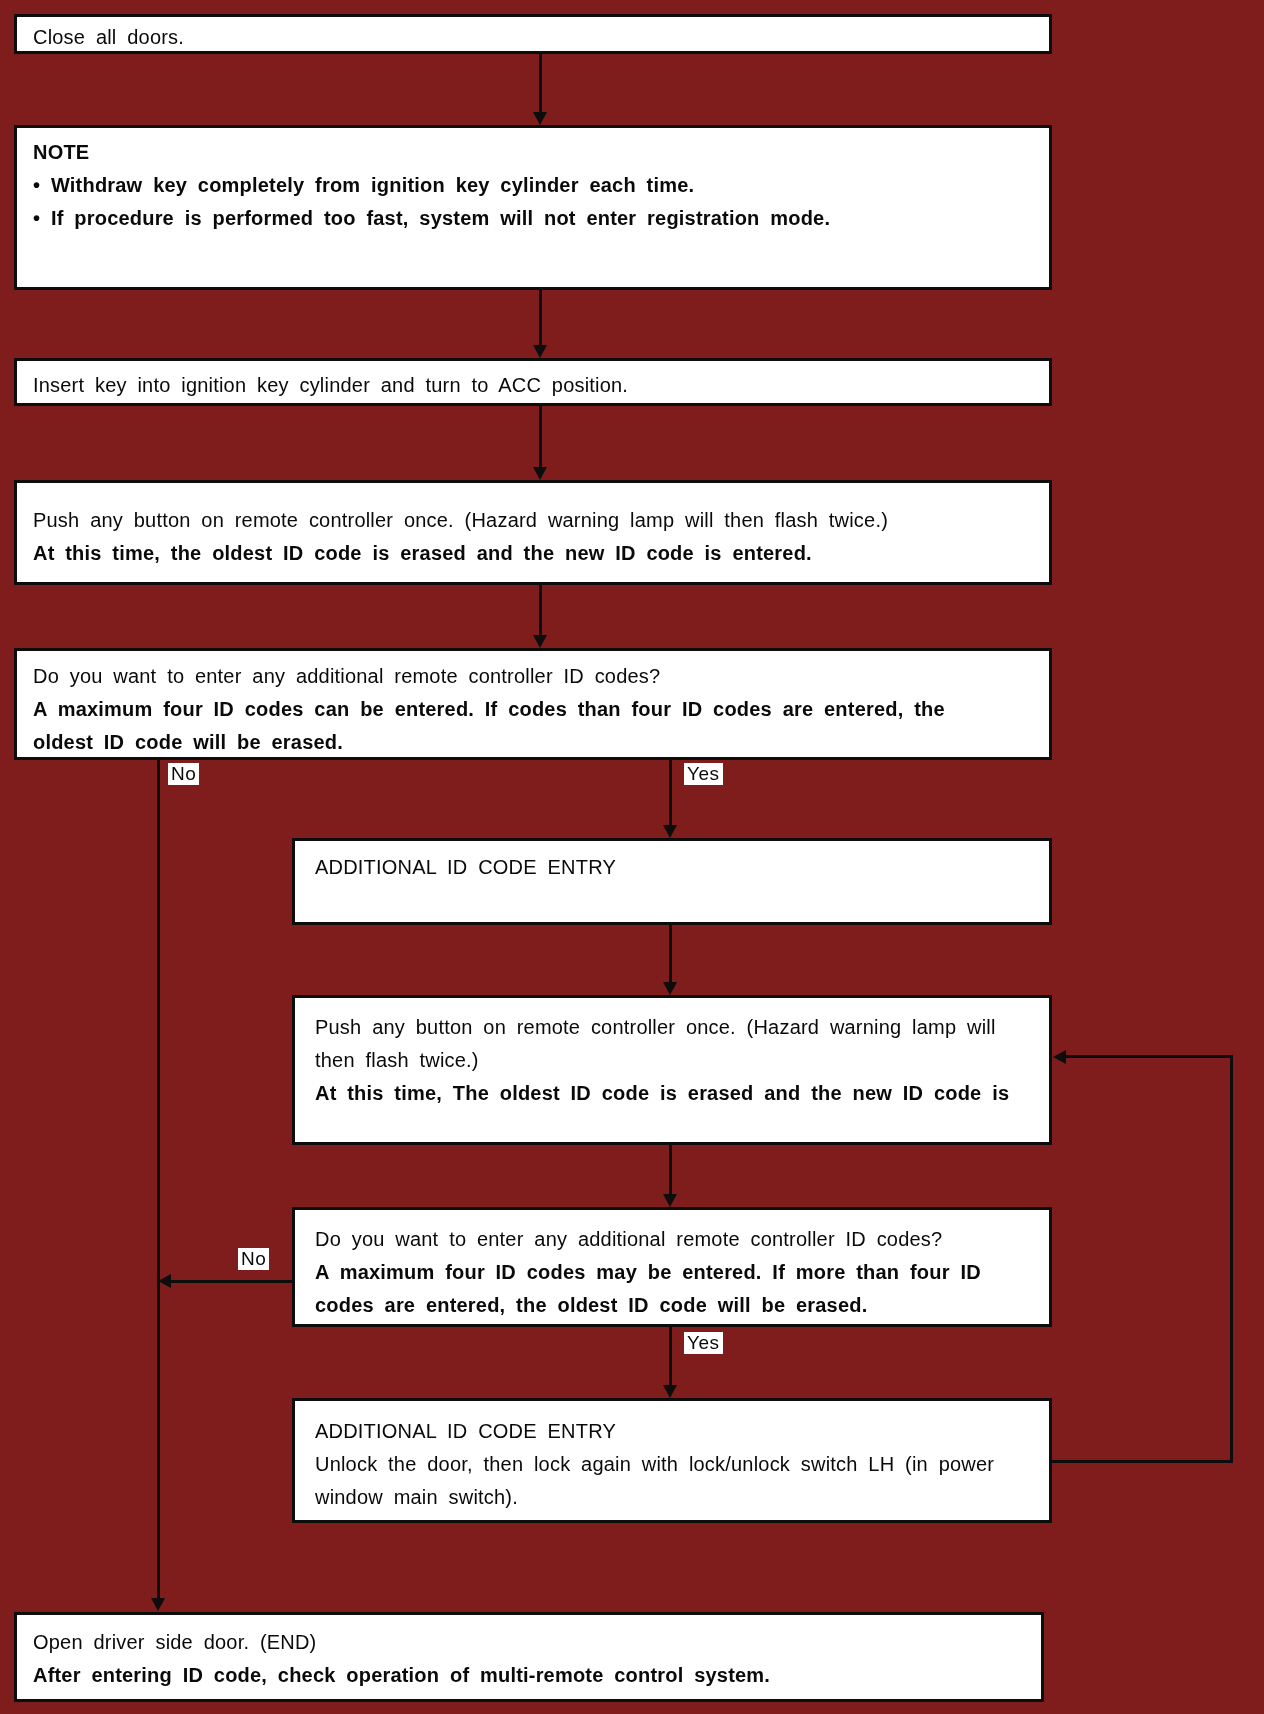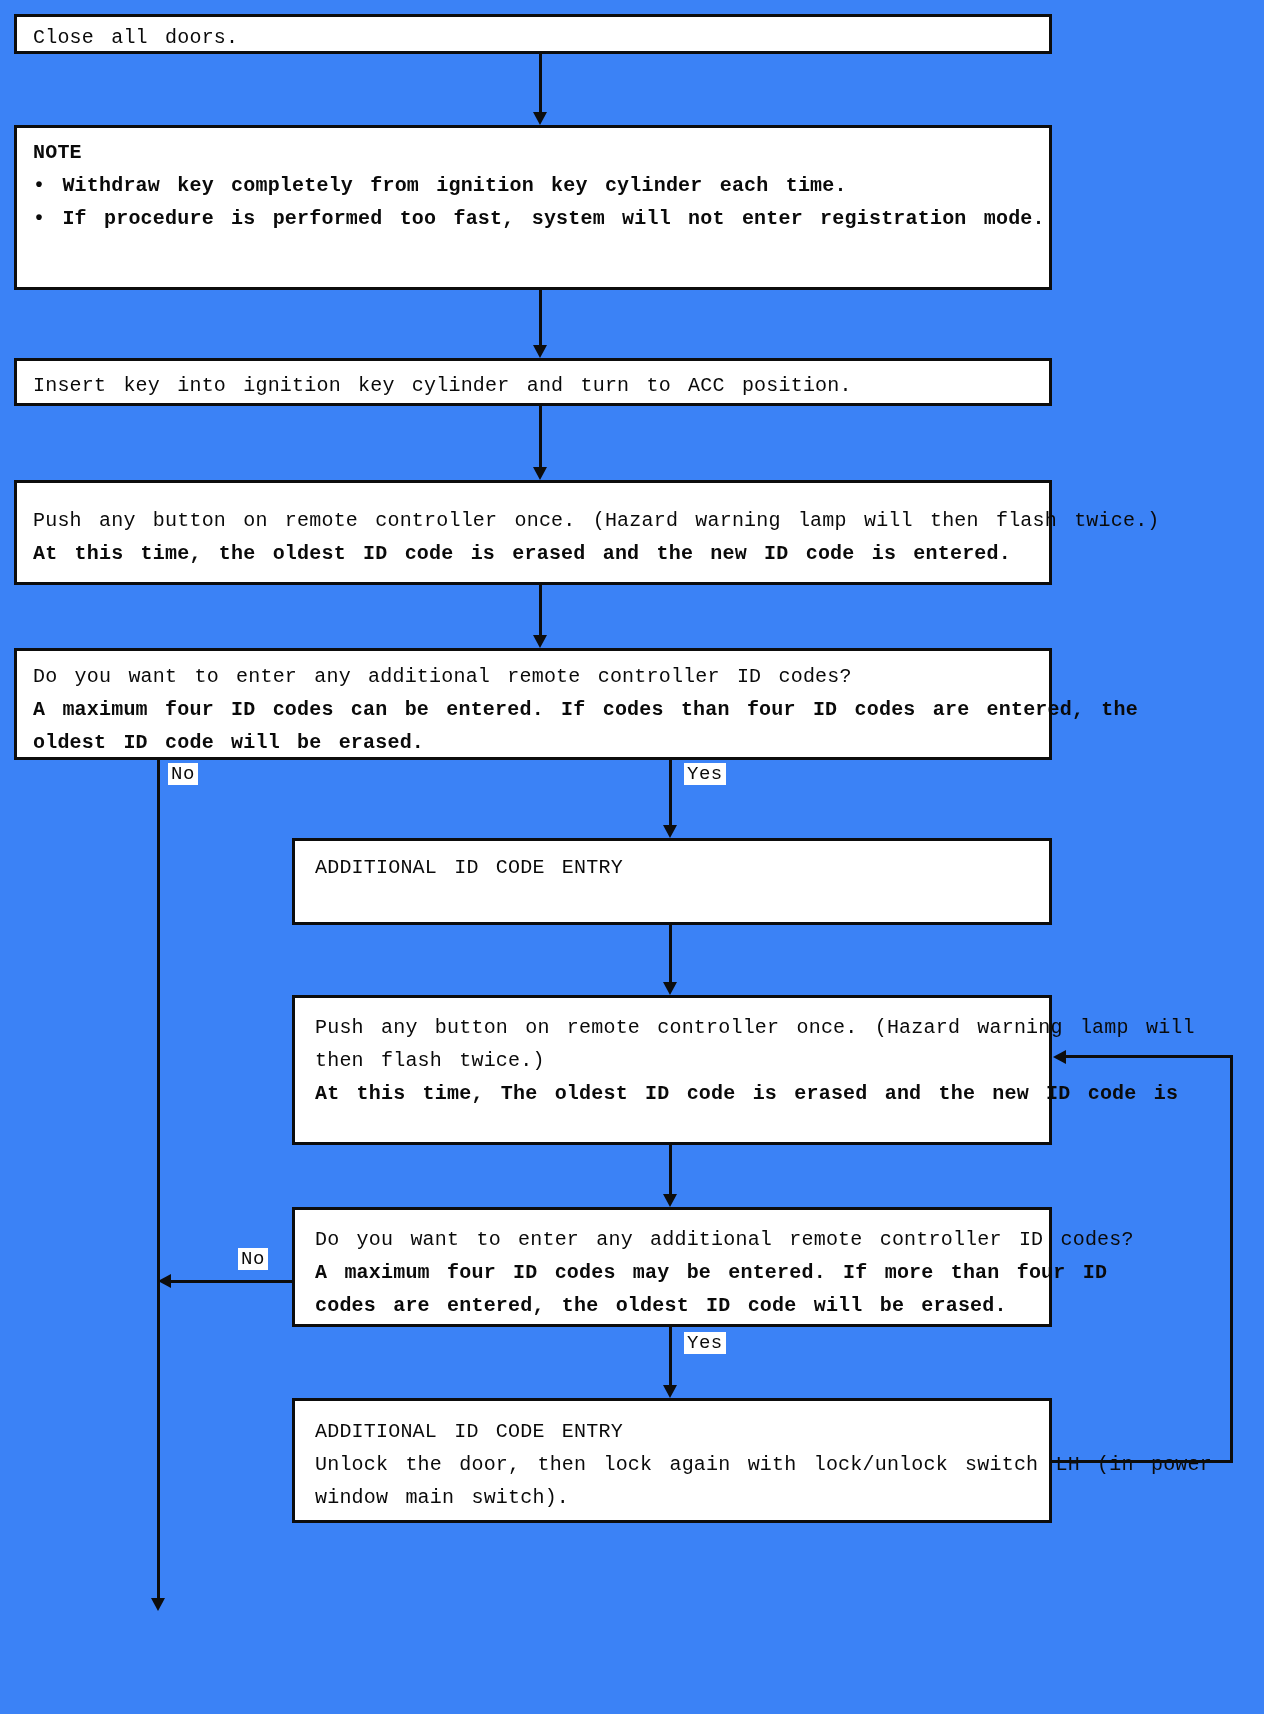--- a/index.html
+++ b/index.html
@@ -1,20 +1,20 @@
 <!DOCTYPE html>
 <html><head>
 <meta charset="utf-8">
 <style>
   html,body{margin:0;padding:0;background:#ffffff;}
   #page{
     position:relative;
     width:1264px;height:1714px;
-    background:#3b82f6;
-    font-family:Liberation Mono, monospace;
+    background:#7f1d1d;
+    font-family:Liberation Sans, sans-serif;
     color:#0a0a0a;
     overflow:hidden;
   }
   .box{
     position:absolute;
     background:#ffffff;
     border:3px solid #0d0d0d;
     box-sizing:border-box;
     font-size:20px;
     line-height:33px;
@@ -131,14 +131,18 @@
     <div class="line">ADDITIONAL ID CODE ENTRY</div>
     <div class="line">Unlock the door, then lock again with lock/unlock switch LH (in power</div>
     <div class="line">window main switch).</div>
   </div>
 
   <div class="hline" style="left:1052px;top:1460px;width:181px;"></div>
   <div class="vline" style="left:1230px;top:1055px;height:408px;"></div>
   <div class="hline" style="left:1066px;top:1055px;width:167px;"></div>
   <div class="arrow-left" style="left:1053px;top:1050px;"></div>
 
+  <div class="box pad" style="left:14px;top:1612px;width:1030px;height:90px;padding-top:11px;">
+    <div class="line">Open driver side door. (END)</div>
+    <div class="line b">After entering ID code, check operation of multi-remote control system.</div>
+  </div>
 
 </div>
 
 </body></html>

